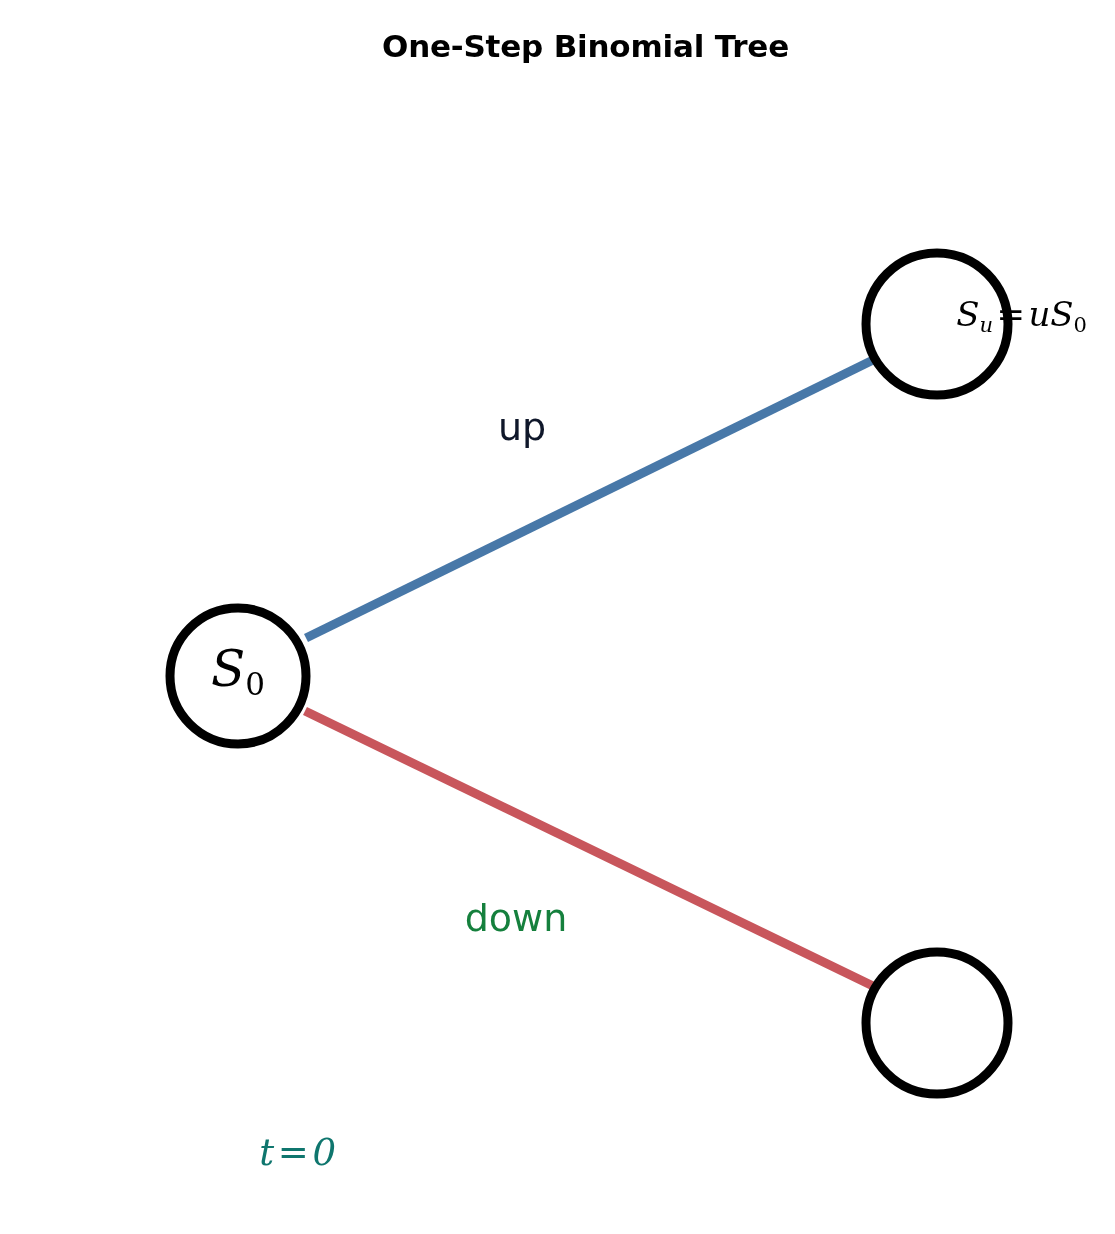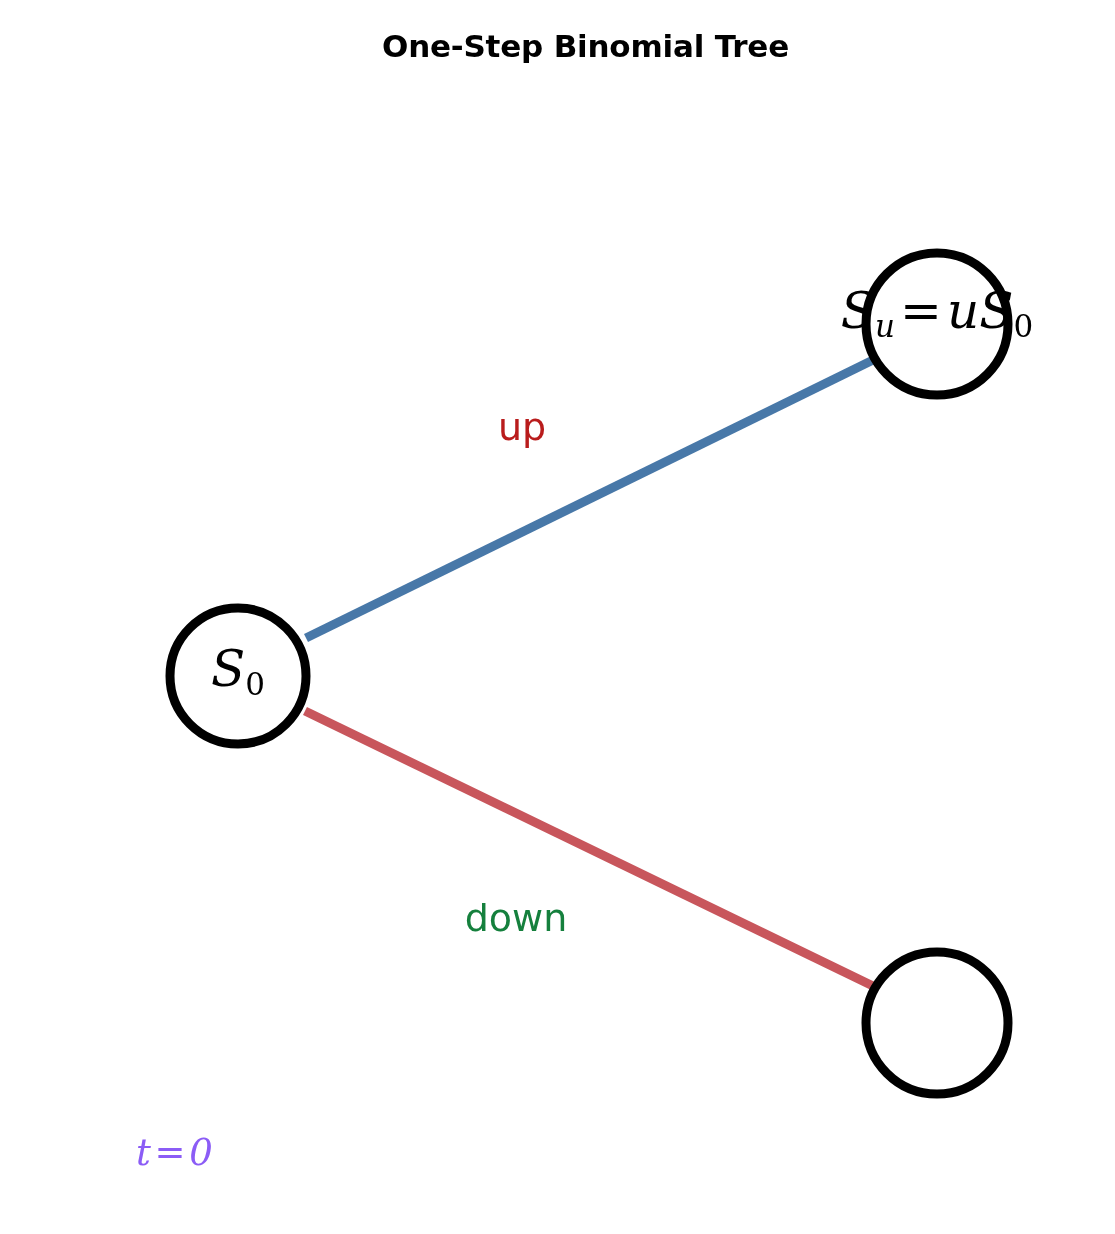--- a/index.html
+++ b/index.html
@@ -75,23 +75,24 @@
   }
 
   #label-root {
     left: 110px;
     top: 644px;
     width: 200px;
     font-size: 50px;
   }
   #label-up {
     left: 759px;
-    top: 286px;
+    top: 297px;
     width: 300px;
-    font-size: 50px;
+    font-size: 34px;
+    text-align: right;
   }
   #label-down {
     left: 759px;
     top: 996px;
     width: 300px;
     font-size: 50px;
   }
 
   
   .edge-label {
@@ -114,23 +115,23 @@
     top: 899px;
     width: 200px;
     color: #c8565c;
   }
 
   
   .time-label {
     position: absolute;
     font-family: "DejaVu Serif", serif;
     font-size: 37px;
-    color: #8b5cf6;
+    color: #0f766e;
     white-space: nowrap;
-    text-align: left;
+    text-align: right;
     line-height: 1;
     pointer-events: none;
   }
   .time-label .mvar { font-style: italic; }
   .time-label .meq { font-style: normal; padding: 0 0.10em; }
   #time-label-start {
     left: 108px;
     top: 1134px;
     width: 200px;
   }
@@ -158,20 +159,20 @@
     <circle id="node-up-circle" cx="909" cy="324" r="71" fill="none" stroke="#000000" stroke-width="9"></circle>
 
     <circle id="node-down-circle" cx="909" cy="1023" r="71" fill="none" stroke="#000000" stroke-width="9"></circle>
   </svg>
 
   <div class="node-label" id="label-root"><span class="mvar">S</span><span class="msub-num">0</span></div>
 
   <div class="node-label" id="label-up"><span class="mvar">S</span><span class="msub">u</span><span class="meq">=</span><span class="mvar">u</span><span class="mvar">S</span><span class="msub-num">0</span></div>
 
 
-  <div class="edge-label" id="edge-label-up" style="color: #b91c1c;">up</div>
+  <div class="edge-label" id="edge-label-up" style="color: #0f172a;">up</div>
 
   <div class="edge-label" id="edge-label-down" style="color: #15803d;">down</div>
 
   <div class="time-label" id="time-label-start"><span class="mvar">t</span><span class="meq">=</span><span class="mvar">0</span></div>
 
 
 </div>
 
 </body></html>

